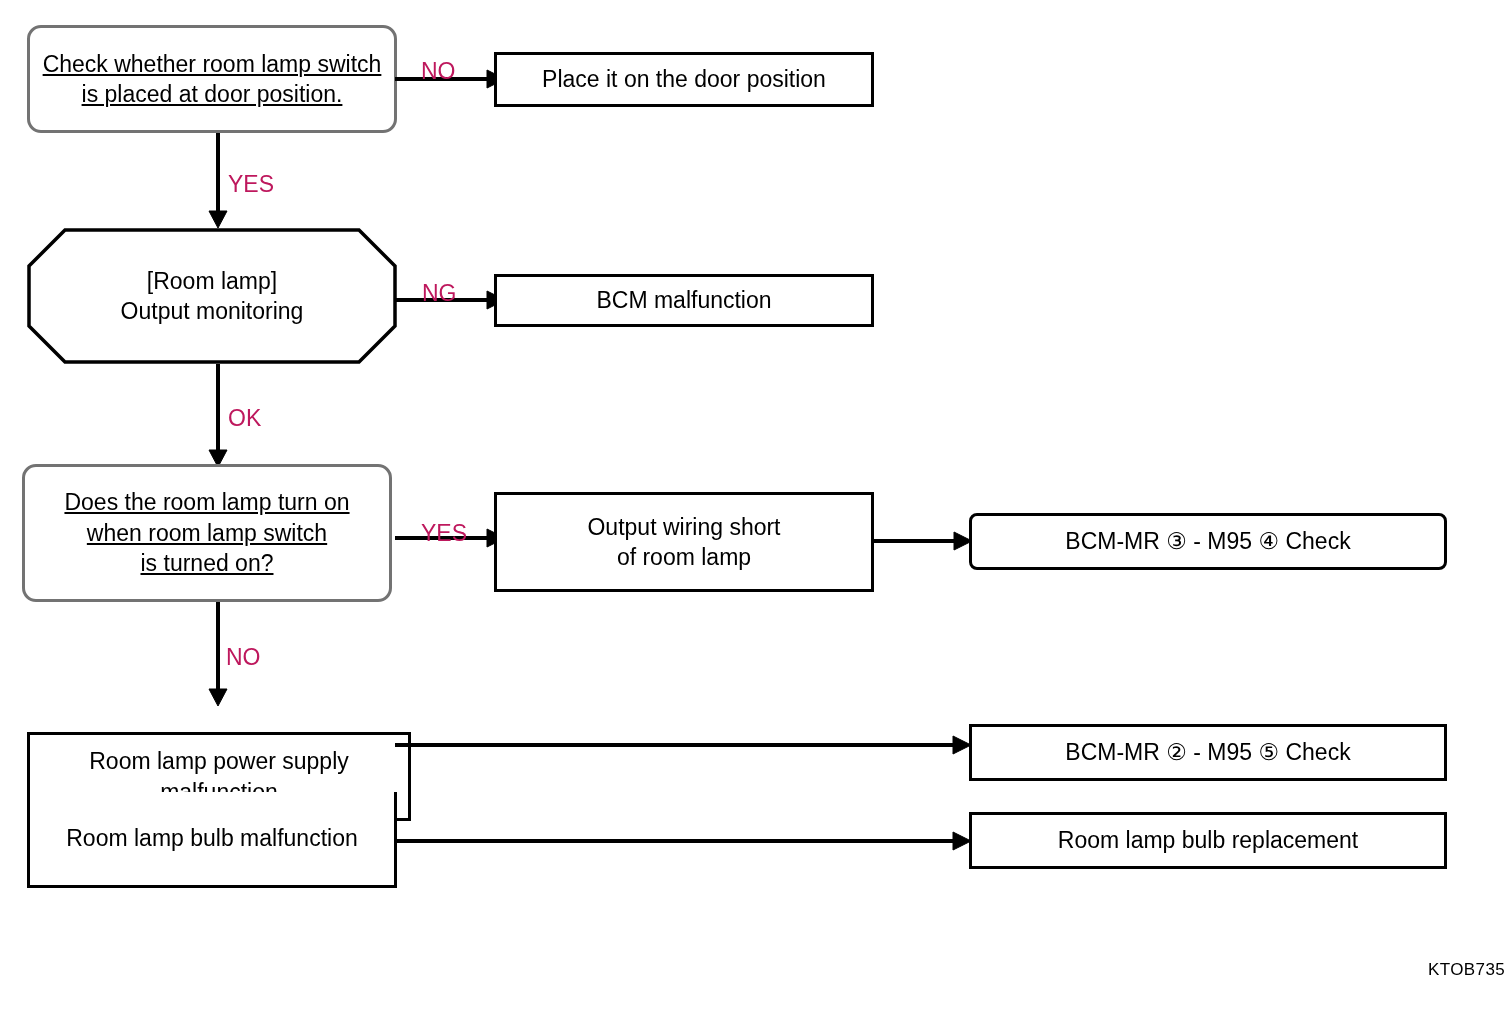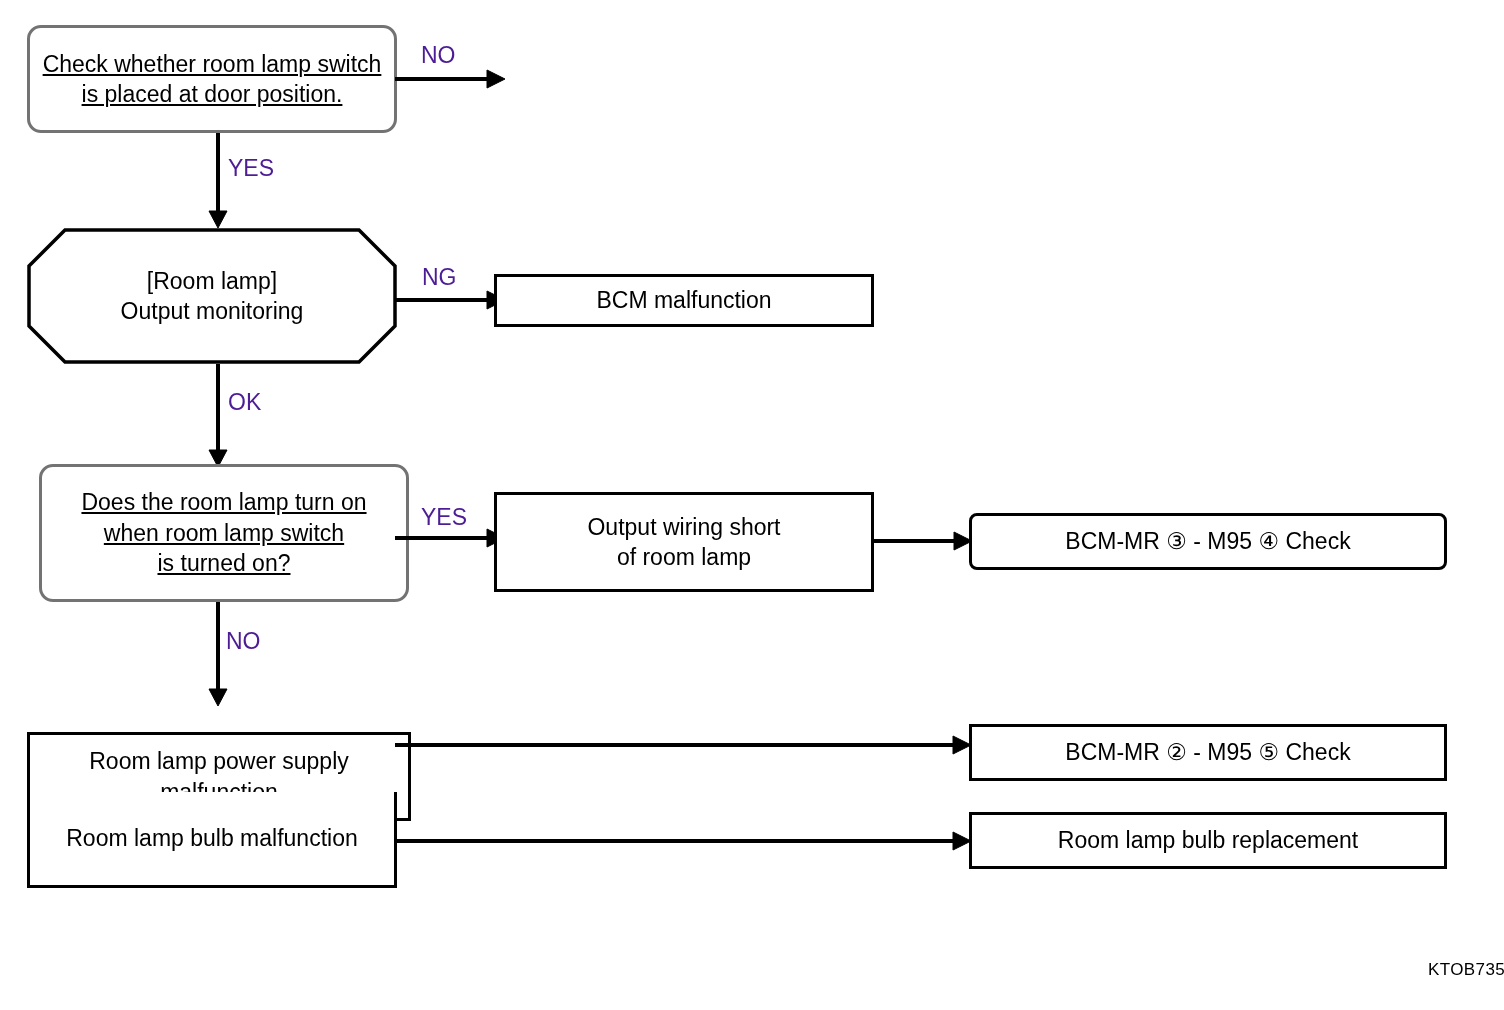--- a/index.html
+++ b/index.html
@@ -87,22 +87,23 @@
   }
   .conn line, .conn path, .conn polygon {
     stroke: #000;
   }
 
   
   .edge-label {
     position: absolute;
     font-size: 23px;
     line-height: 1;
-    color: #4c1d95;
+    color: #be185d;
     white-space: nowrap;
+    margin-top: 16px;
   }
 
   
   .figure-id {
     position: absolute;
     font-size: 17px;
     letter-spacing: 0.4px;
     color: #000;
     white-space: nowrap;
   }
@@ -116,20 +117,23 @@
     <span>Check whether room lamp switch
 is placed at door position.</span>
   </div>
 
   <svg class="conn" style="left:395px; top:56px; width:110px; height:30px;" viewBox="0 0 110 30">
     <line x1="0" y1="23" x2="92" y2="23" stroke-width="4"></line>
     <polygon points="92,14 110,23 92,32" fill="#000"></polygon>
   </svg>
   <div class="edge-label" style="left:421px; top:44px;">NO</div>
 
+  <div class="node rect" style="left:494px; top:52px; width:380px; height:55px;">
+    <span>Place it on the door position</span>
+  </div>
 
   <svg class="conn" style="left:203px; top:133px; width:30px; height:95px;" viewBox="0 0 30 95">
     <line x1="15" y1="0" x2="15" y2="78" stroke-width="4"></line>
     <polygon points="6,78 24,78 15,95" fill="#000"></polygon>
   </svg>
   <div class="edge-label" style="left:228px; top:157px;">YES</div>
 
   <div class="octagon-wrap" style="left:27px; top:228px; width:370px; height:136px;">
     <svg width="370" height="136" viewBox="0 0 370 136">
       <polygon points="38,2 332,2 368,38 368,98 332,134 38,134 2,98 2,38" fill="#ffffff" stroke="#000000" stroke-width="3.5"></polygon>
@@ -147,21 +151,21 @@
   <div class="node rect" style="left:494px; top:274px; width:380px; height:53px;">
     <span>BCM malfunction</span>
   </div>
 
   <svg class="conn" style="left:203px; top:364px; width:30px; height:103px;" viewBox="0 0 30 103">
     <line x1="15" y1="0" x2="15" y2="86" stroke-width="4"></line>
     <polygon points="6,86 24,86 15,103" fill="#000"></polygon>
   </svg>
   <div class="edge-label" style="left:228px; top:391px;">OK</div>
 
-  <div class="node rounded" style="left:39px; top:464px; width:370px; height:138px;">
+  <div class="node rounded" style="left:22px; top:464px; width:370px; height:138px;">
     <span>Does the room lamp turn on
 when room lamp switch
 is turned on?</span>
   </div>
 
   <svg class="conn" style="left:395px; top:515px; width:110px; height:30px;" viewBox="0 0 110 30">
     <line x1="0" y1="23" x2="92" y2="23" stroke-width="4"></line>
     <polygon points="92,14 110,23 92,32" fill="#000"></polygon>
   </svg>
   <div class="edge-label" style="left:421px; top:506px;">YES</div>

